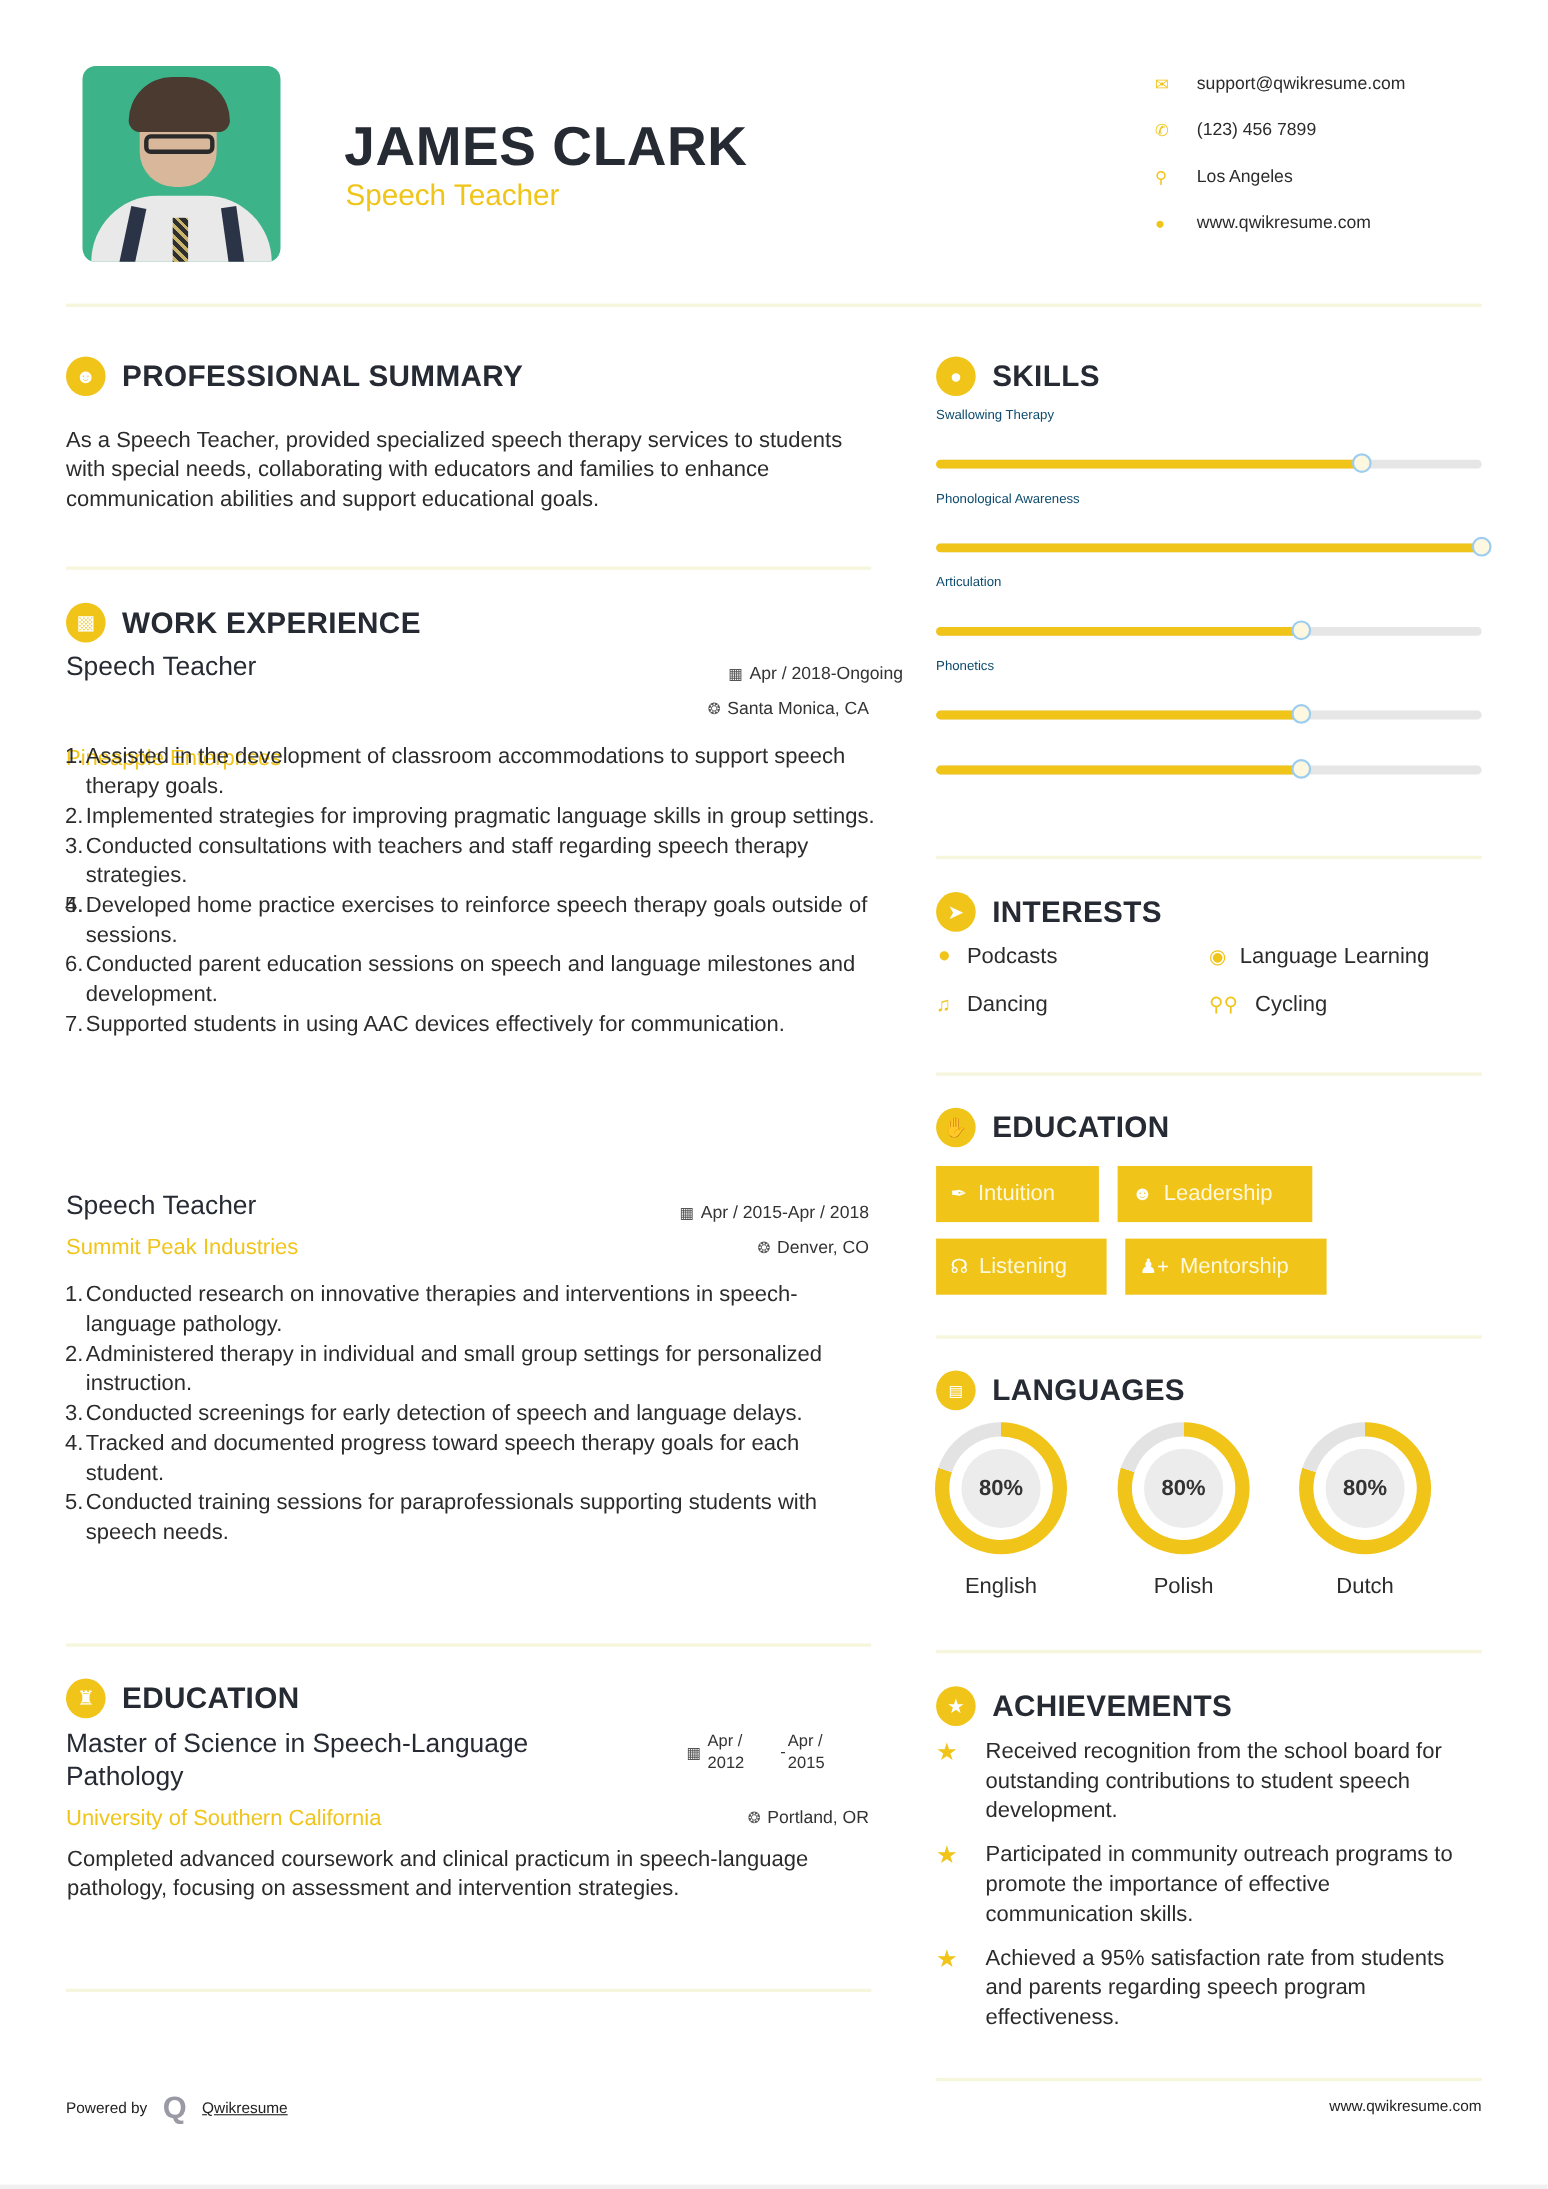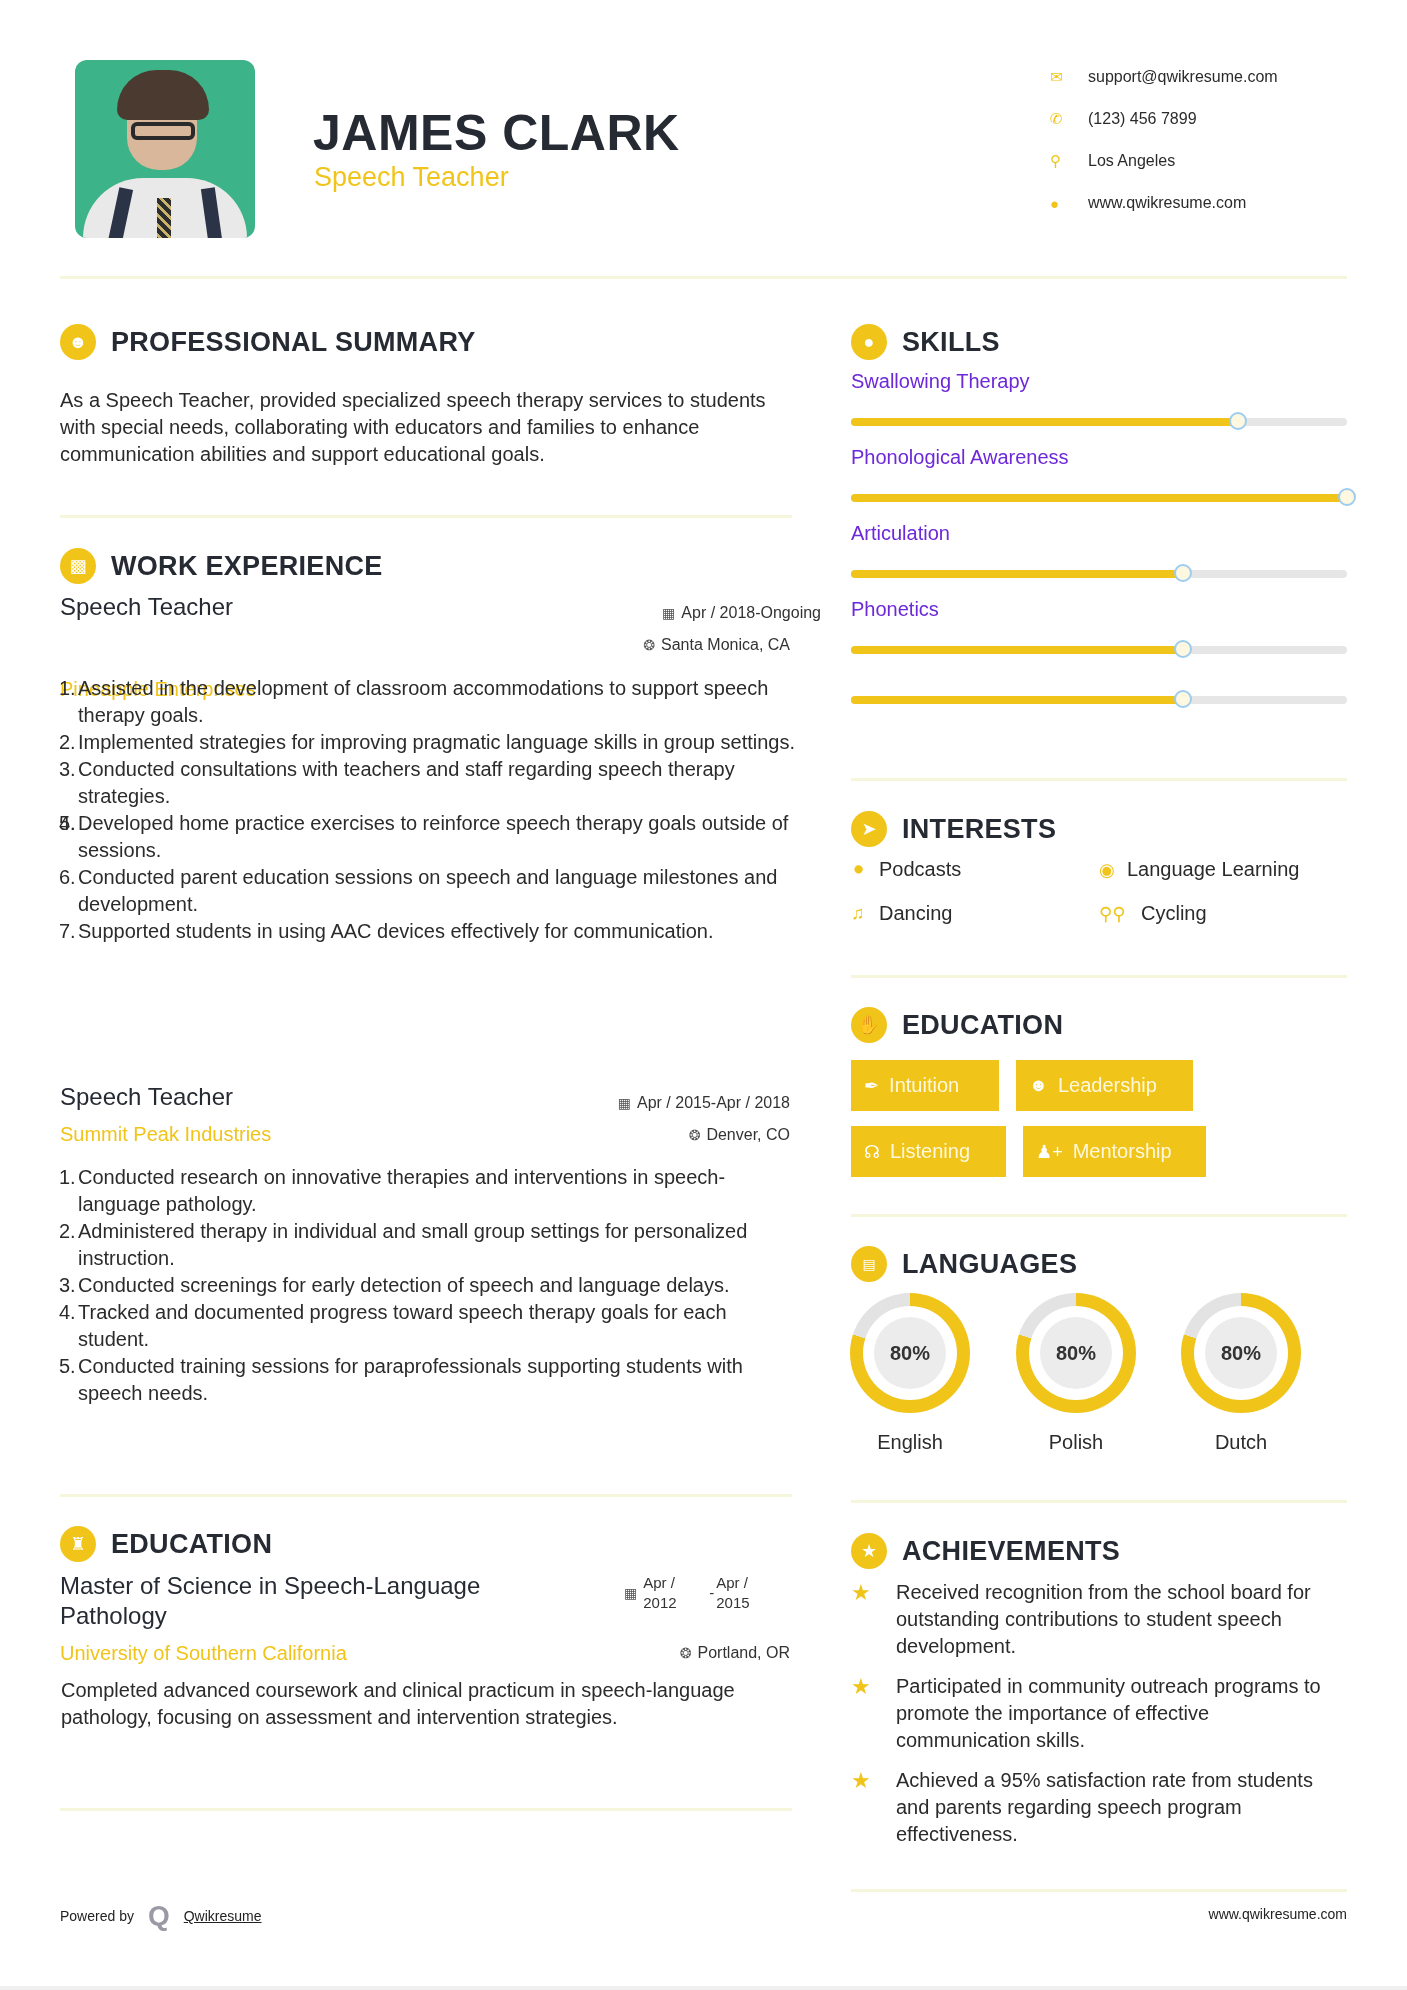--- a/index.html
+++ b/index.html
@@ -36,21 +36,21 @@
   .company { position: absolute; font-size: 20px; color: #f0c419; }
   .meta { position: absolute; font-size: 16px; color: #333; text-align: right; white-space: nowrap; }
   .meta .mi { color: #555; font-size: 14px; margin-right: 6px; }
 
   ol.duties { position: absolute; font-size: 20px; line-height: 27px; color: #2b2b2b; list-style: none; }
   ol.duties li { position: relative; padding-left: 18px; }
   ol.duties li .num { position: absolute; left: -1px; top: 0; }
 
   
   .skill { position: absolute; left: 851px; width: 496px; }
-  .skill-label { font-size: 20px; color: #6d28d9; height: 27px; }
+  .skill-label { font-size: 12px; color: #0c4a6e; height: 27px; }
   .skill-track { position: relative; margin-top: 21px; height: 8px; border-radius: 4px; background: #e6e6e6; }
   .skill-fill { position: absolute; left: 0; top: 0; height: 8px; border-radius: 4px; background: #f0c419; }
   .skill-thumb { position: absolute; top: -6px; width: 18px; height: 18px; border-radius: 50%; background: #fff8e0; border: 2px solid #9ccdf0; }
 
   
   .interest { position: absolute; font-size: 20px; color: #2b2b2b; display: flex; align-items: center; }
   .interest .ii { color: #f0c419; width: 28px; font-size: 18px; }
 
   
   .badge { position: absolute; height: 51px; background: #f0c419; color: #fff8dc; font-size: 20px; display: flex; align-items: center; padding: 0 13px; }

